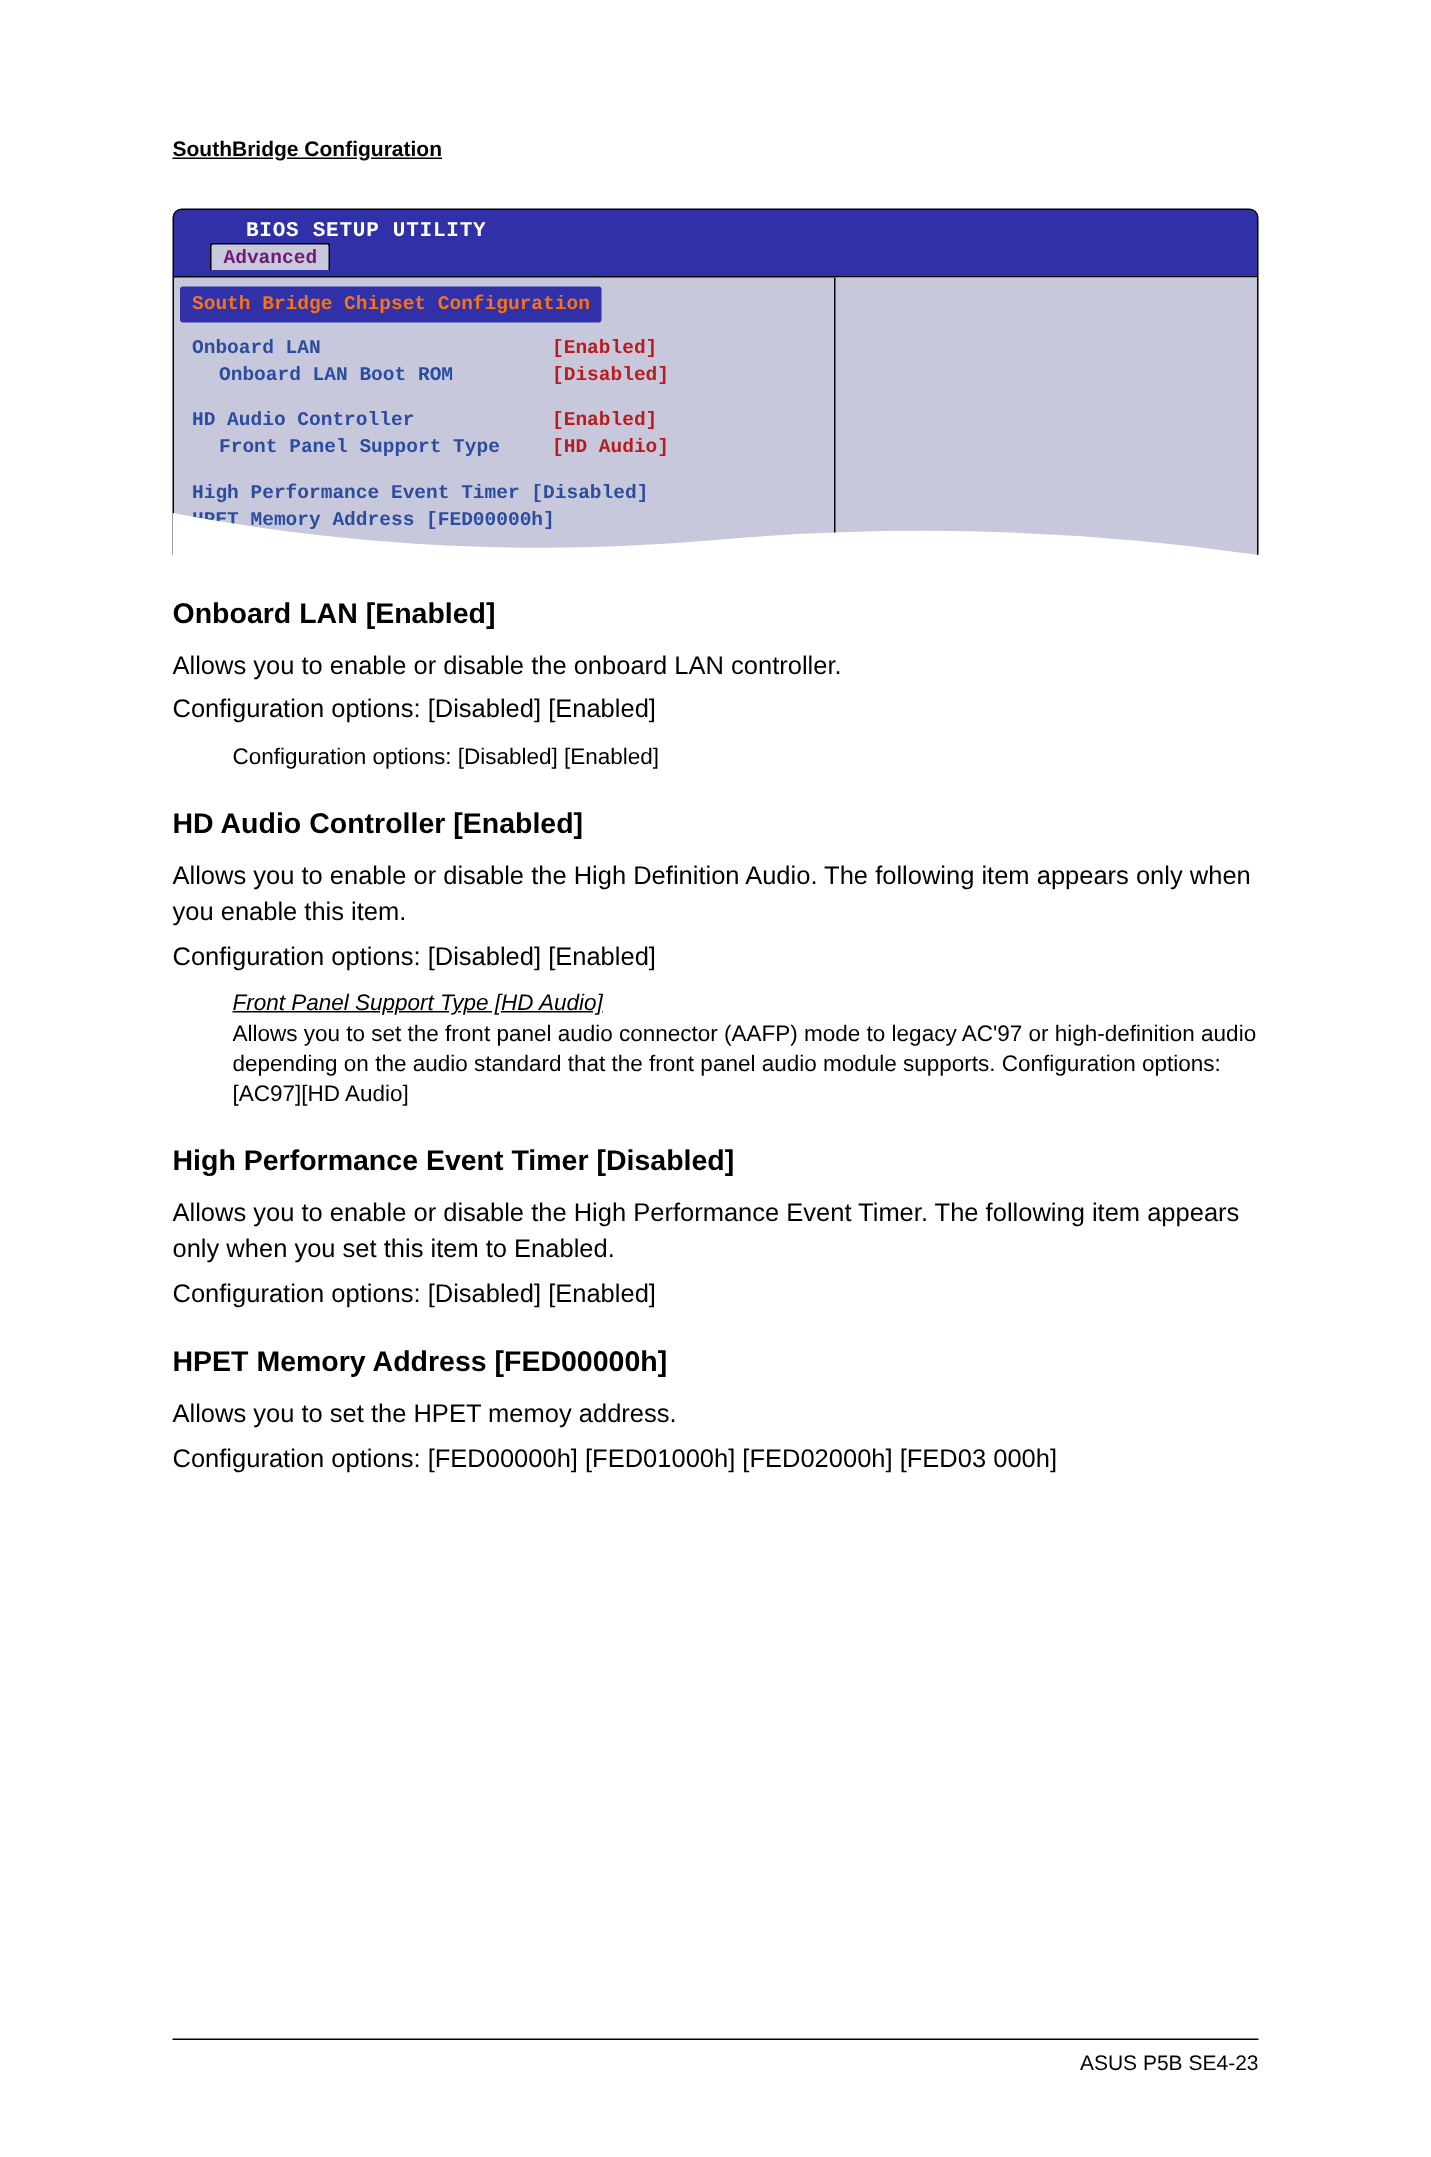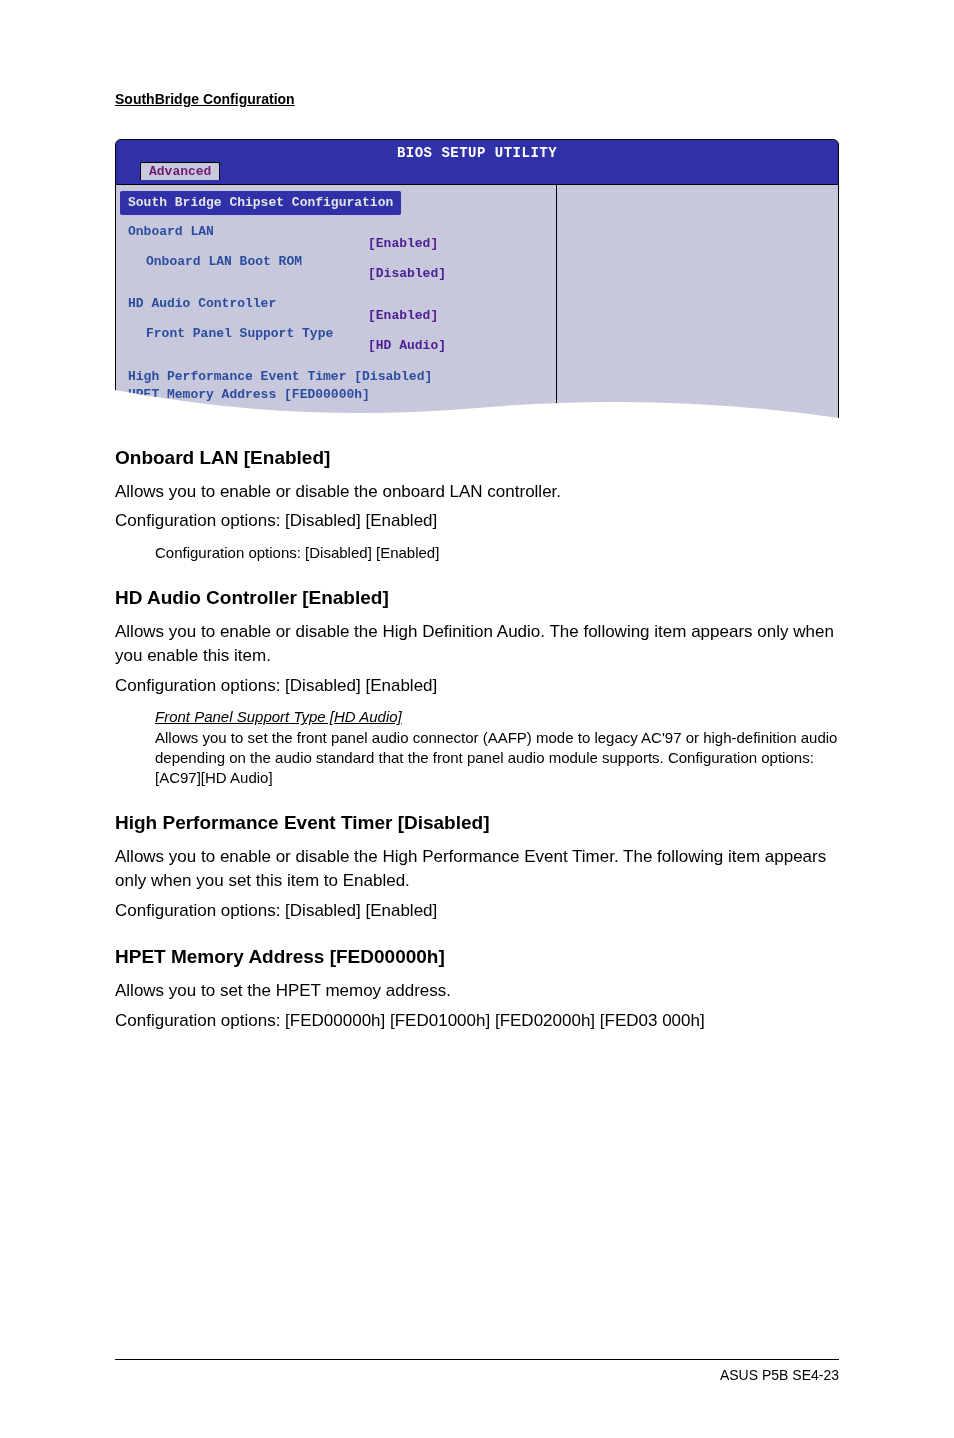--- a/index.html
+++ b/index.html
@@ -46,21 +46,22 @@
     border: 1px solid #000;
     border-radius: 6px;
     overflow: hidden;
     background: #3030a8;
     position: relative;
   }
   .bios-title-row {
     position: relative;
     height: 22px;
     background: #3030a8;
-    text-align: center;
+    text-align: left;
+    padding-left: 48px;
   }
   .bios-title-text {
     color: #fff;
     font-family: "Courier New", monospace;
     font-weight: bold;
     font-size: 14px;
     letter-spacing: 0.5px;
     line-height: 22px;
   }
   .bios-tab-row {
@@ -98,21 +99,21 @@
     color: #2c4ca0;
     position: relative;
   }
   .bios-right {
     flex: 1;
     border-left: 1px solid #000;
     background: #c8c8dc;
     min-height: 150px;
   }
   .bios-group-title {
-    color: #e5e5e5;
+    color: #f97316;
     background: #3030a8;
     padding: 3px 8px;
     margin: 4px 4px 6px 4px;
     font-family: "Courier New", monospace;
     font-weight: bold;
     font-size: 13px;
     border-radius: 2px;
     display: inline-block;
   }
   .bios-group-title-wrap {
@@ -120,21 +121,21 @@
   }
   .bios-left-inner {
     padding: 2px 10px 18px 12px;
   }
   .bios-row {
     display: flex;
     white-space: pre;
   }
   .bios-label { flex: 0 0 240px; }
   .bios-sub .bios-label { padding-left: 18px; flex: 0 0 240px; }
-  .bios-value { color: #4c1d95; margin-top: 12px; }
+  .bios-value { color: #b91c1c; }
   .bios-gap { height: 12px; }
   
   .curve-svg {
     position: absolute;
     left: 0; bottom: -1px;
     width: 100%;
     height: 34px;
   }
 
   

